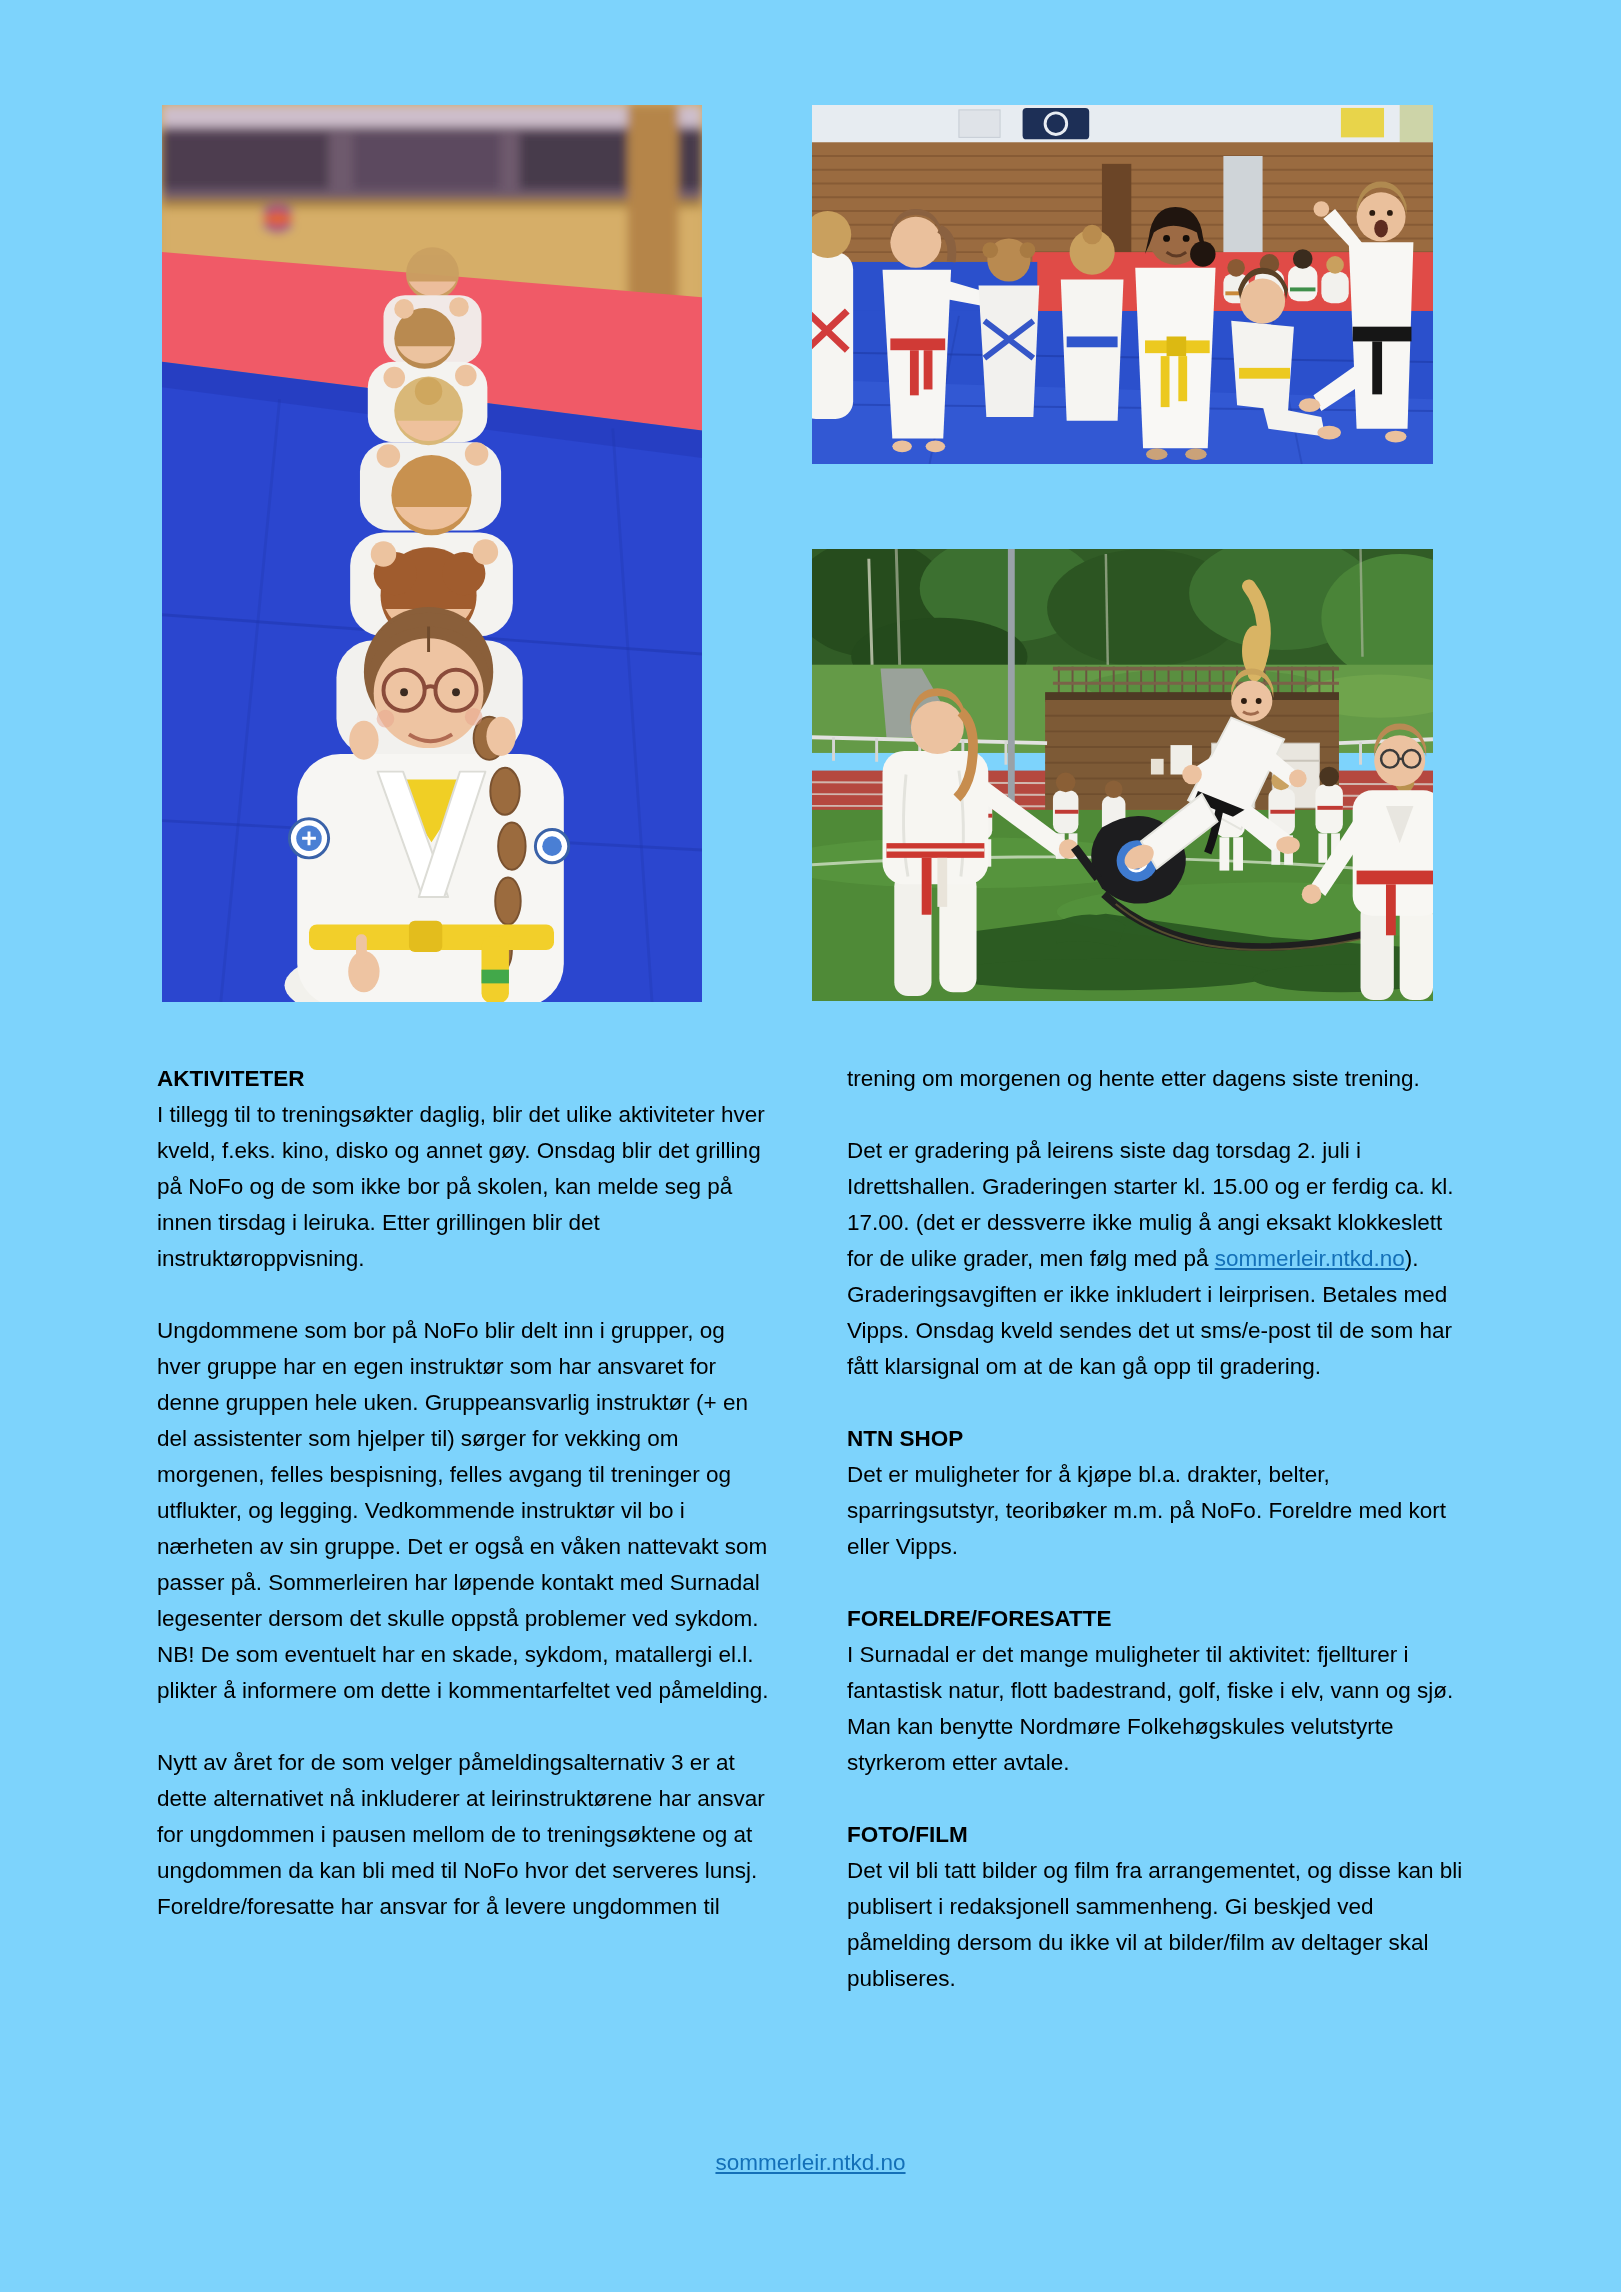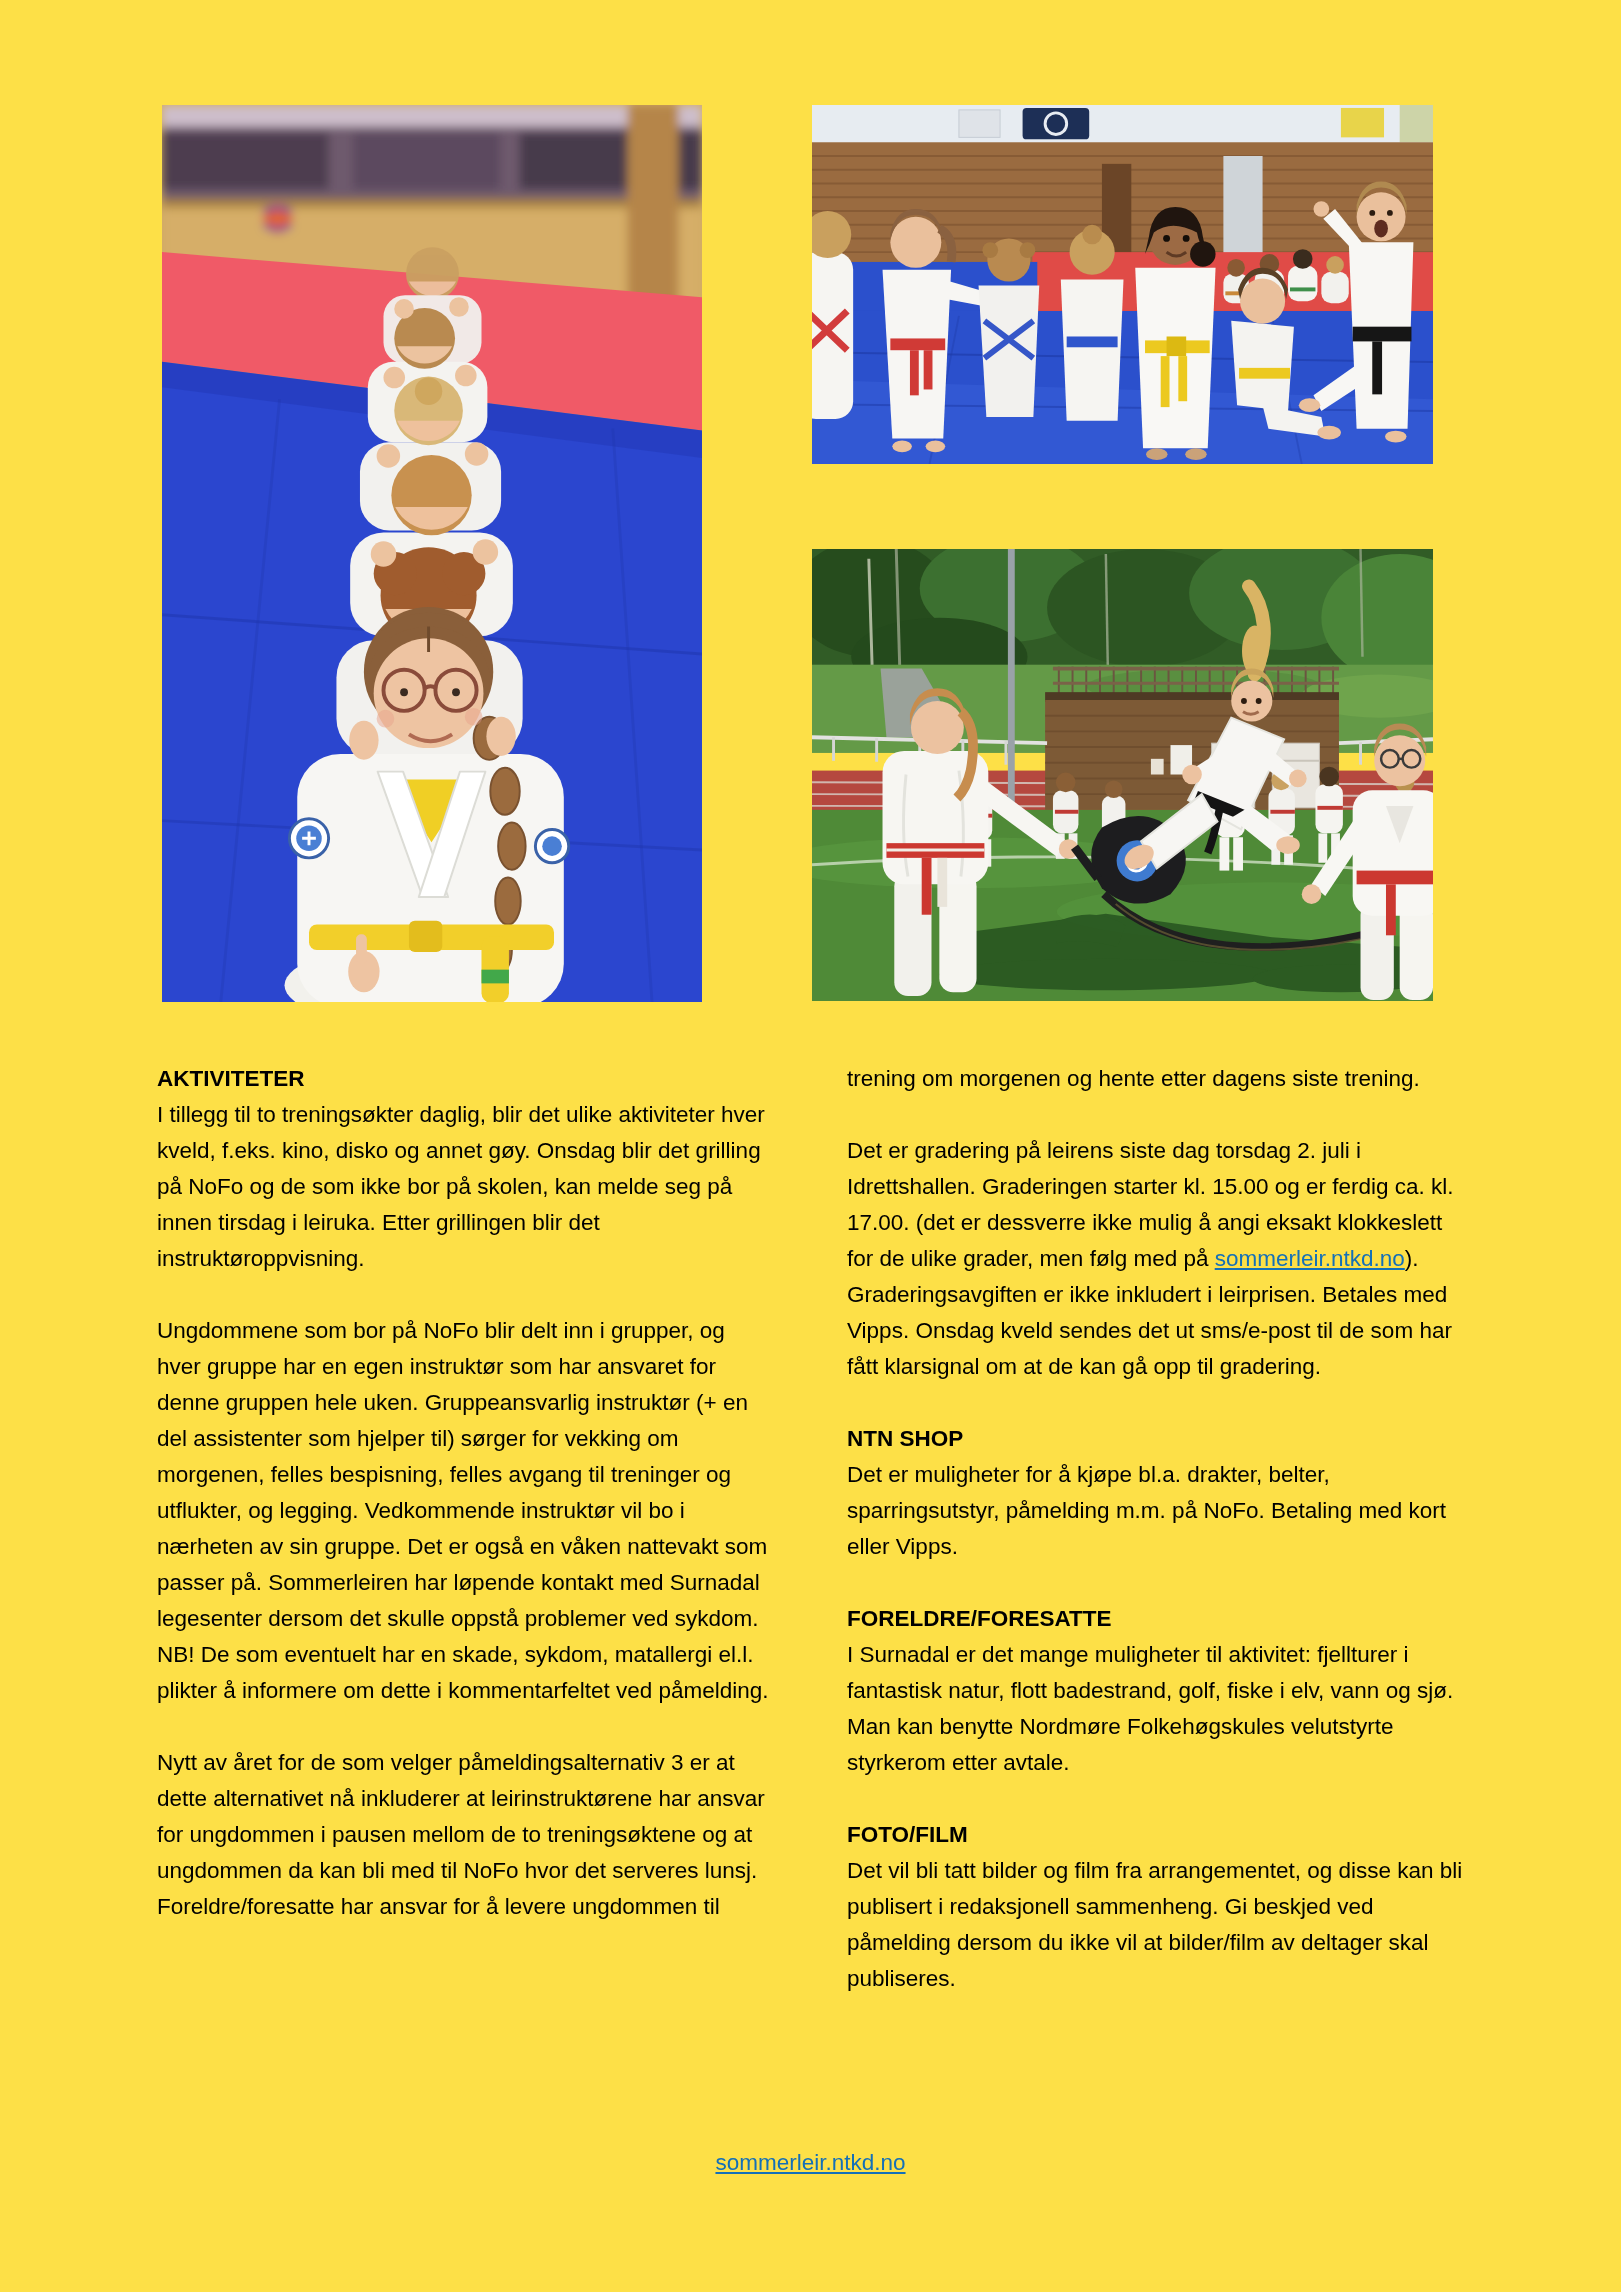--- a/index.html
+++ b/index.html
@@ -1,16 +1,16 @@
 <!DOCTYPE html>
 <html><head>
 <meta charset="utf-8">
 <style>
   html,body{margin:0;padding:0;background:#ffffff;}
-  .page{position:relative;width:1621px;height:2293px;background:#fde047;overflow:hidden;
+  .page{position:relative;width:1621px;height:2293px;background:#7dd3fc;overflow:hidden;
         font-family:"Liberation Sans",sans-serif;color:#000;}
   .photo{position:absolute;overflow:hidden;}
   .photo svg{display:block;width:100%;height:100%;}
   #photo-left{left:162px;top:105px;width:540px;height:897px;}
   #photo-top-right{left:812px;top:105px;width:621px;height:359px;}
   #photo-mid-right{left:812px;top:549px;width:621px;height:452px;}
   .col{position:absolute;width:617px;font-size:22.5px;line-height:36px;}
   .col-left{left:157px;top:1061px;}
   .col-right{left:835px;top:1061px;margin-left:12px;}
   h3{margin:0;font-size:22.5px;line-height:36px;font-weight:bold;}
@@ -499,21 +499,21 @@
 
   <div class="col col-right" style="color: rgb(0, 0, 0);">
     <section class="sec">
       <p class="body">trening om morgenen og hente etter dagens siste trening.</p>
     </section>
     <section class="sec">
       <p class="body"><span>Det er gradering på leirens siste dag torsdag 2. juli i Idrettshallen. Graderingen starter  kl. 15.00 og er ferdig ca. kl. 17.00. (det er dessverre ikke mulig å angi eksakt klokkeslett for de ulike grader, men følg med på </span><a class="link" href="#" style="color: rgb(20, 112, 184);">sommerleir.ntkd.no</a><span>). Graderingsavgiften er ikke inkludert i leirprisen. Betales med Vipps. Onsdag kveld sendes det ut sms/e-post til de som har fått klarsignal om at de kan gå opp til gradering.</span></p>
     </section>
     <section class="sec">
       <h3>NTN SHOP</h3>
-      <p class="body">Det er muligheter for å kjøpe bl.a. drakter, belter, sparringsutstyr, påmelding m.m. på NoFo. Betaling med kort eller Vipps.</p>
+      <p class="body">Det er muligheter for å kjøpe bl.a. drakter, belter, sparringsutstyr, teoribøker m.m. på NoFo. Foreldre med kort eller Vipps.</p>
     </section>
     <section class="sec">
       <h3>FORELDRE/FORESATTE</h3>
       <p class="body">I Surnadal er det mange muligheter til aktivitet: fjellturer i fantastisk natur, flott badestrand, golf, fiske i elv, vann og sjø. Man kan benytte Nordmøre Folkehøgskules velutstyrte styrkerom etter avtale.</p>
     </section>
     <section class="sec">
       <h3>FOTO/FILM</h3>
       <p class="body">Det vil bli tatt bilder og film fra arrangementet, og disse kan bli publisert i redaksjonell sammenheng. Gi beskjed ved påmelding dersom du ikke vil at bilder/film av deltager skal publiseres.</p>
     </section>
   </div>

